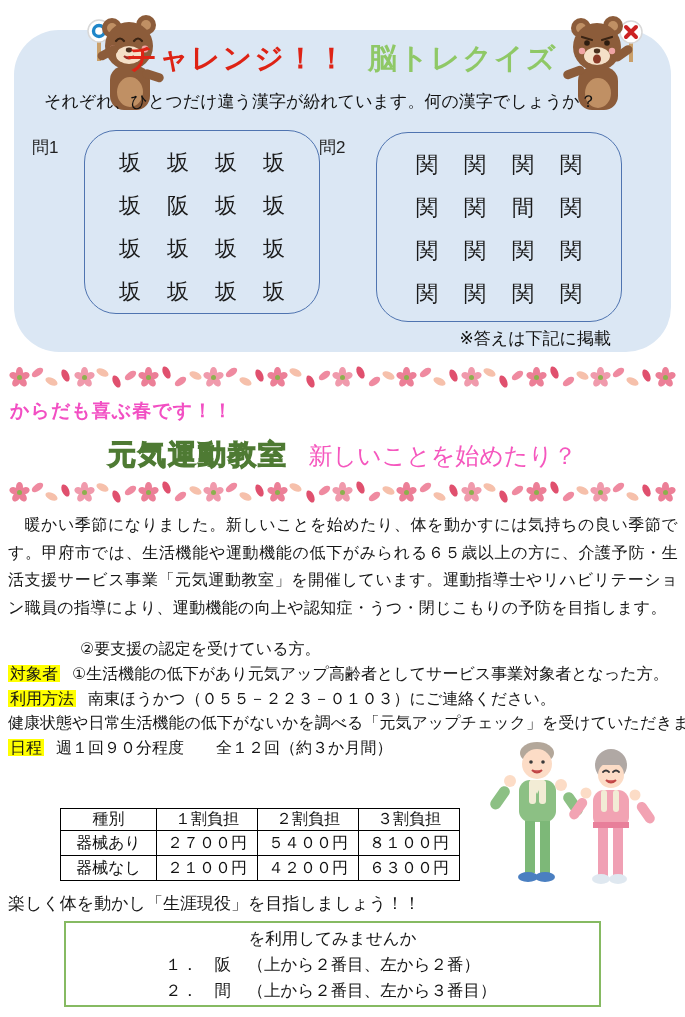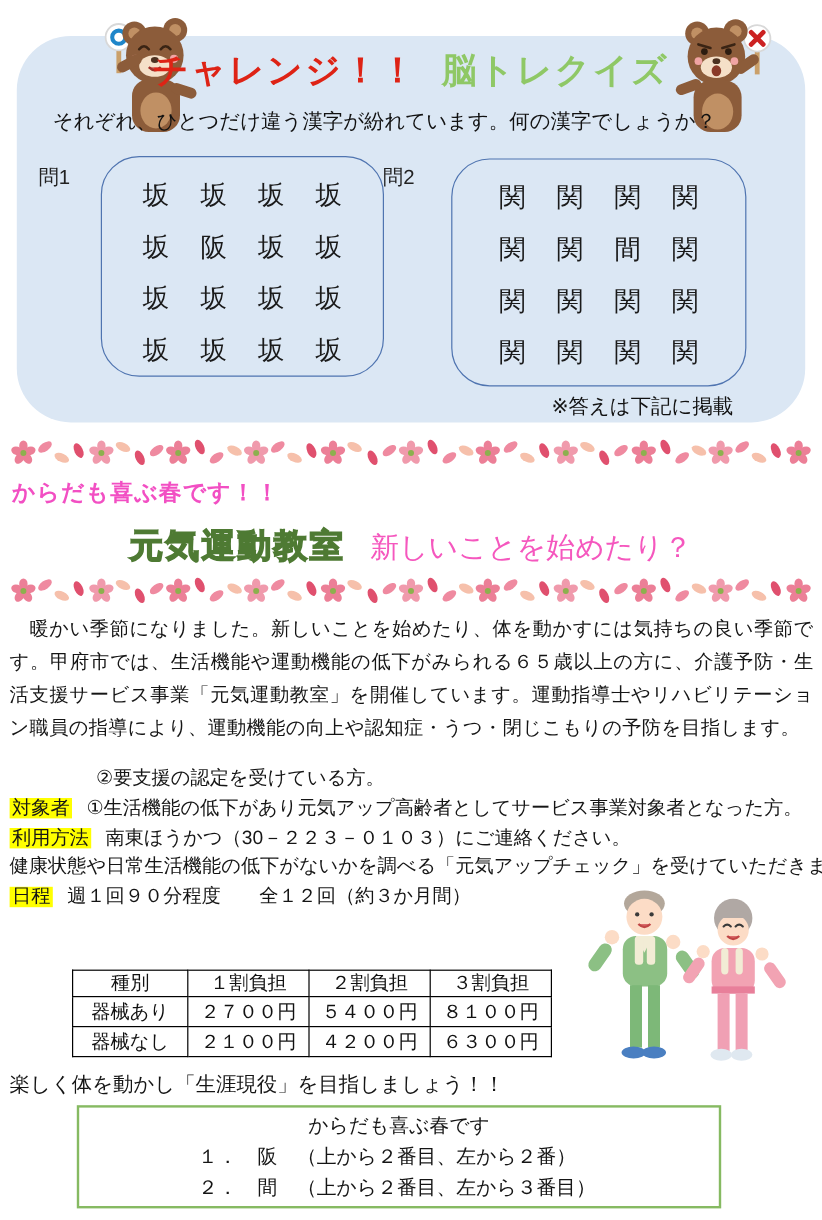--- a/index.html
+++ b/index.html
@@ -435,21 +435,21 @@
   <div class="intro">　暖かい季節になりました。新しいことを始めたり、体を動かすには気持ちの良い季節です。甲府市では、生活機能や運動機能の低下がみられる６５歳以上の方に、介護予防・生活支援サービス事業「元気運動教室」を開催しています。運動指導士やリハビリテーション職員の指導により、運動機能の向上や認知症・うつ・閉じこもりの予防を目指します。</div>
 
   <div class="details">
     <div class="dline indent">
       <span>②要支援の認定を受けている方。</span>
     </div>
     <div class="dline">
       <span class="hl">対象者</span><span>①生活機能の低下があり元気アップ高齢者としてサービス事業対象者となった方。</span>
     </div>
     <div class="dline">
-      <span class="hl">利用方法</span><span>南東ほうかつ（30－２２３－０１０３）にご連絡ください。</span>
+      <span class="hl">利用方法</span><span>南東ほうかつ（０５５－２２３－０１０３）にご連絡ください。</span>
     </div>
     <div class="dline">
       <span>健康状態や日常生活機能の低下がないかを調べる「元気アップチェック」を受けていただきます。</span>
     </div>
     <div class="dline">
       <span class="hl">日程</span><span>週１回９０分程度　　全１２回（約３か月間）</span>
     </div>
   </div>
 
   <table class="price-table">
@@ -519,20 +519,20 @@
     <rect x="106" y="84" width="36" height="6" fill="#e87f9a"></rect>
     <rect x="111" y="90" width="10" height="48" fill="#f0a0b4"></rect>
     <rect x="126" y="90" width="10" height="48" fill="#f0a0b4"></rect>
     <ellipse cx="114" cy="141" rx="9" ry="5" fill="#dfe8f0"></ellipse>
     <ellipse cx="131" cy="141" rx="9" ry="5" fill="#dfe8f0"></ellipse>
   </svg>
 
   <div class="closing">楽しく体を動かし「生涯現役」を目指しましょう！！</div>
 
   <div class="answer-box">
-    <div class="answer-title">からだも喜ぶ春です</div>
+    <div class="answer-title">を利用してみませんか</div>
     <div class="answer-list">
         <div>１．　阪　（上から２番目、左から２番）</div>
         <div>２．　間　（上から２番目、左から３番目）</div>
       </div>
   </div>
 
 </div>
 
 </body></html>

